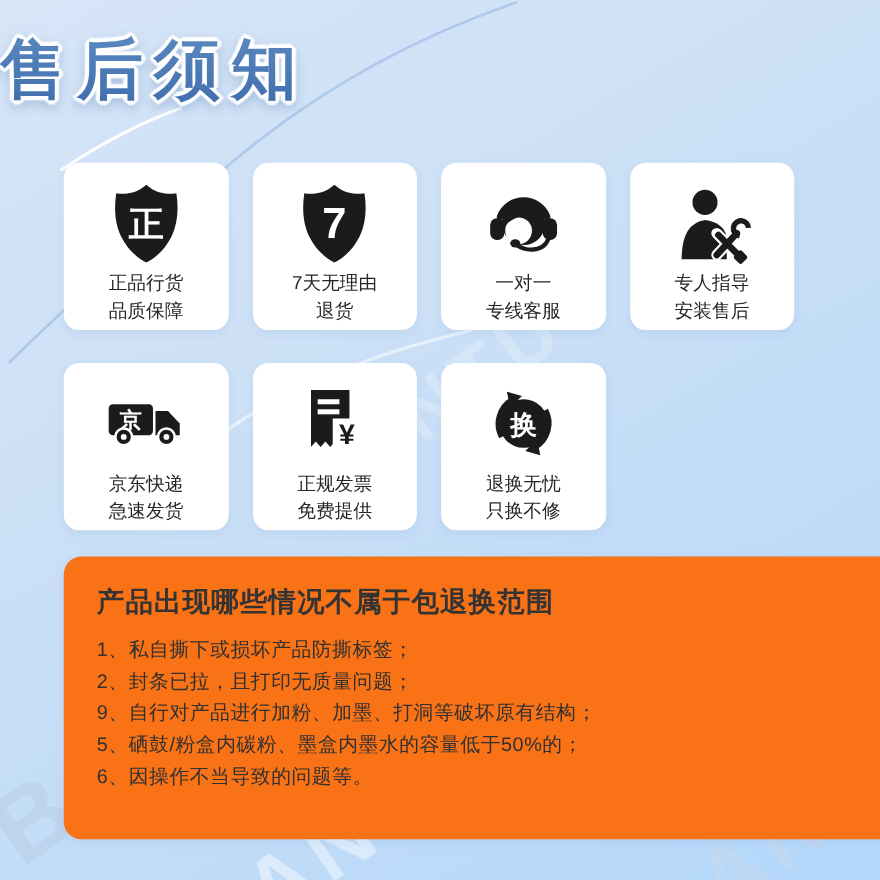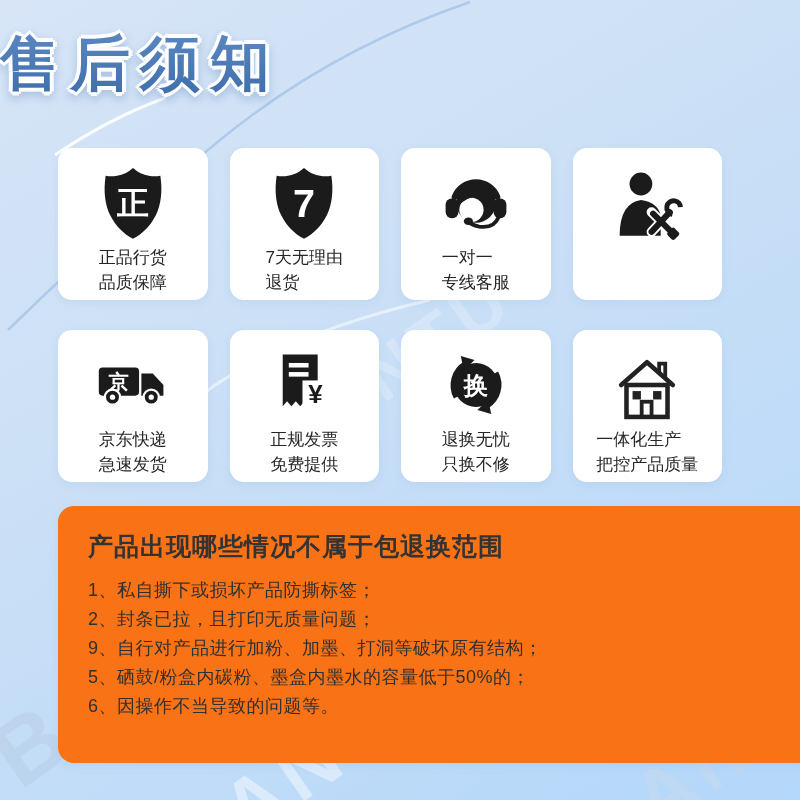--- a/index.html
+++ b/index.html
@@ -30,21 +30,21 @@
     display:grid;grid-template-columns:repeat(4,1fr);
     column-gap:22px;row-gap:30px;
   }
   .card{
     background:#fff;border-radius:14px;height:152px;box-sizing:border-box;
     display:flex;flex-direction:column;align-items:center;padding-top:16px;
     box-shadow:0 3px 8px rgba(100,140,190,.10);
   }
   .icon{width:78px;height:78px;display:flex;align-items:center;justify-content:center;}
   .icon svg{width:76px;height:76px;}
-  .label{margin-top:4px;font-size:17px;line-height:1.45;color:#262626;text-align:left;}
+  .label{margin-top:4px;font-size:17px;line-height:1.45;color:#262626;text-align:center;}
   .policy{
     position:absolute;left:58px;top:506px;width:768px;height:257px;box-sizing:border-box;
     background:#f97316;border-radius:16px;padding:24px 30px 0 30px;
     box-shadow:0 3px 8px rgba(100,140,190,.10);
   }
   .policy-title{font-size:25px;font-weight:800;color:#333;letter-spacing:1px;}
   .policy-list{margin-top:13px;}
   .policy-item{font-size:18px;color:#303030;line-height:29px;letter-spacing:.5px;}
 </style>
 </head>
@@ -121,20 +121,24 @@
             <path d="M56 62 L84 90"></path>
         </g>
         <g stroke="#1b1b1b" stroke-width="8" stroke-linecap="round">
           <path d="M56 88 L80 62"></path>
             <path d="M58 64 L84 90"></path>
         </g>
         <circle cx="85" cy="56" r="9" fill="none" stroke="#1b1b1b" stroke-width="6.5" stroke-dasharray="40 17" transform="rotate(100 85 56)"></circle>
         <rect x="78" y="84" width="13" height="13" rx="3" fill="#1b1b1b" transform="rotate(45 84.5 90.5)"></rect>
       </svg>
     </span>
+    <div class="label">
+      <div>专人指导</div>
+      <div>安装售后</div>
+    </div>
   </div>
 
   <div class="card">
     <span class="icon">
       <svg viewBox="0 0 100 100">
         <rect x="5" y="27" width="53" height="37" rx="5" fill="#1b1b1b"></rect>
         <text x="31" y="55" font-size="27" font-weight="bold" fill="#fff" text-anchor="middle">京</text>
         <path d="M61 35 L76 35 L90 50 L90 64 L61 64 Z" fill="#1b1b1b"></path>
         <circle cx="23" cy="66" r="10" fill="#1b1b1b" stroke="#fff" stroke-width="3"></circle>
         <circle cx="23" cy="66" r="3.5" fill="#fff"></circle>
@@ -174,36 +178,20 @@
         <path d="M76 34 A33 33 0 0 1 64 78" fill="none" stroke="#1b1b1b" stroke-width="7"></path>
         <polygon points="70,88 52,83 66,69" fill="#1b1b1b"></polygon>
       </svg>
     </span>
     <div class="label">
       <div>退换无忧</div>
       <div>只换不修</div>
     </div>
   </div>
 
-  <div class="card">
-    <span class="icon">
-      <svg viewBox="0 0 100 100">
-        <path d="M16 50 L50 20 L84 50" fill="none" stroke="#222" stroke-width="6" stroke-linecap="round" stroke-linejoin="round"></path>
-        <path d="M66 34 L66 22 L74 22 L74 40" fill="none" stroke="#222" stroke-width="5"></path>
-        <rect x="23" y="50" width="54" height="42" fill="none" stroke="#222" stroke-width="6"></rect>
-        <rect x="31" y="58" width="11" height="11" fill="#222"></rect>
-        <rect x="58" y="58" width="11" height="11" fill="#222"></rect>
-        <rect x="43" y="72" width="13" height="20" fill="none" stroke="#222" stroke-width="5"></rect>
-      </svg>
-    </span>
-    <div class="label">
-      <div>一体化生产</div>
-      <div>把控产品质量</div>
-    </div>
-  </div>
 
 </div>
 
 <div class="policy">
   <div class="policy-title">产品出现哪些情况不属于包退换范围</div>
   <div class="policy-list">
     <div class="policy-item">1、私自撕下或损坏产品防撕标签；</div>
     <div class="policy-item">2、封条已拉，且打印无质量问题；</div>
     <div class="policy-item">9、自行对产品进行加粉、加墨、打洞等破坏原有结构；</div>
     <div class="policy-item">5、硒鼓/粉盒内碳粉、墨盒内墨水的容量低于50%的；</div>

